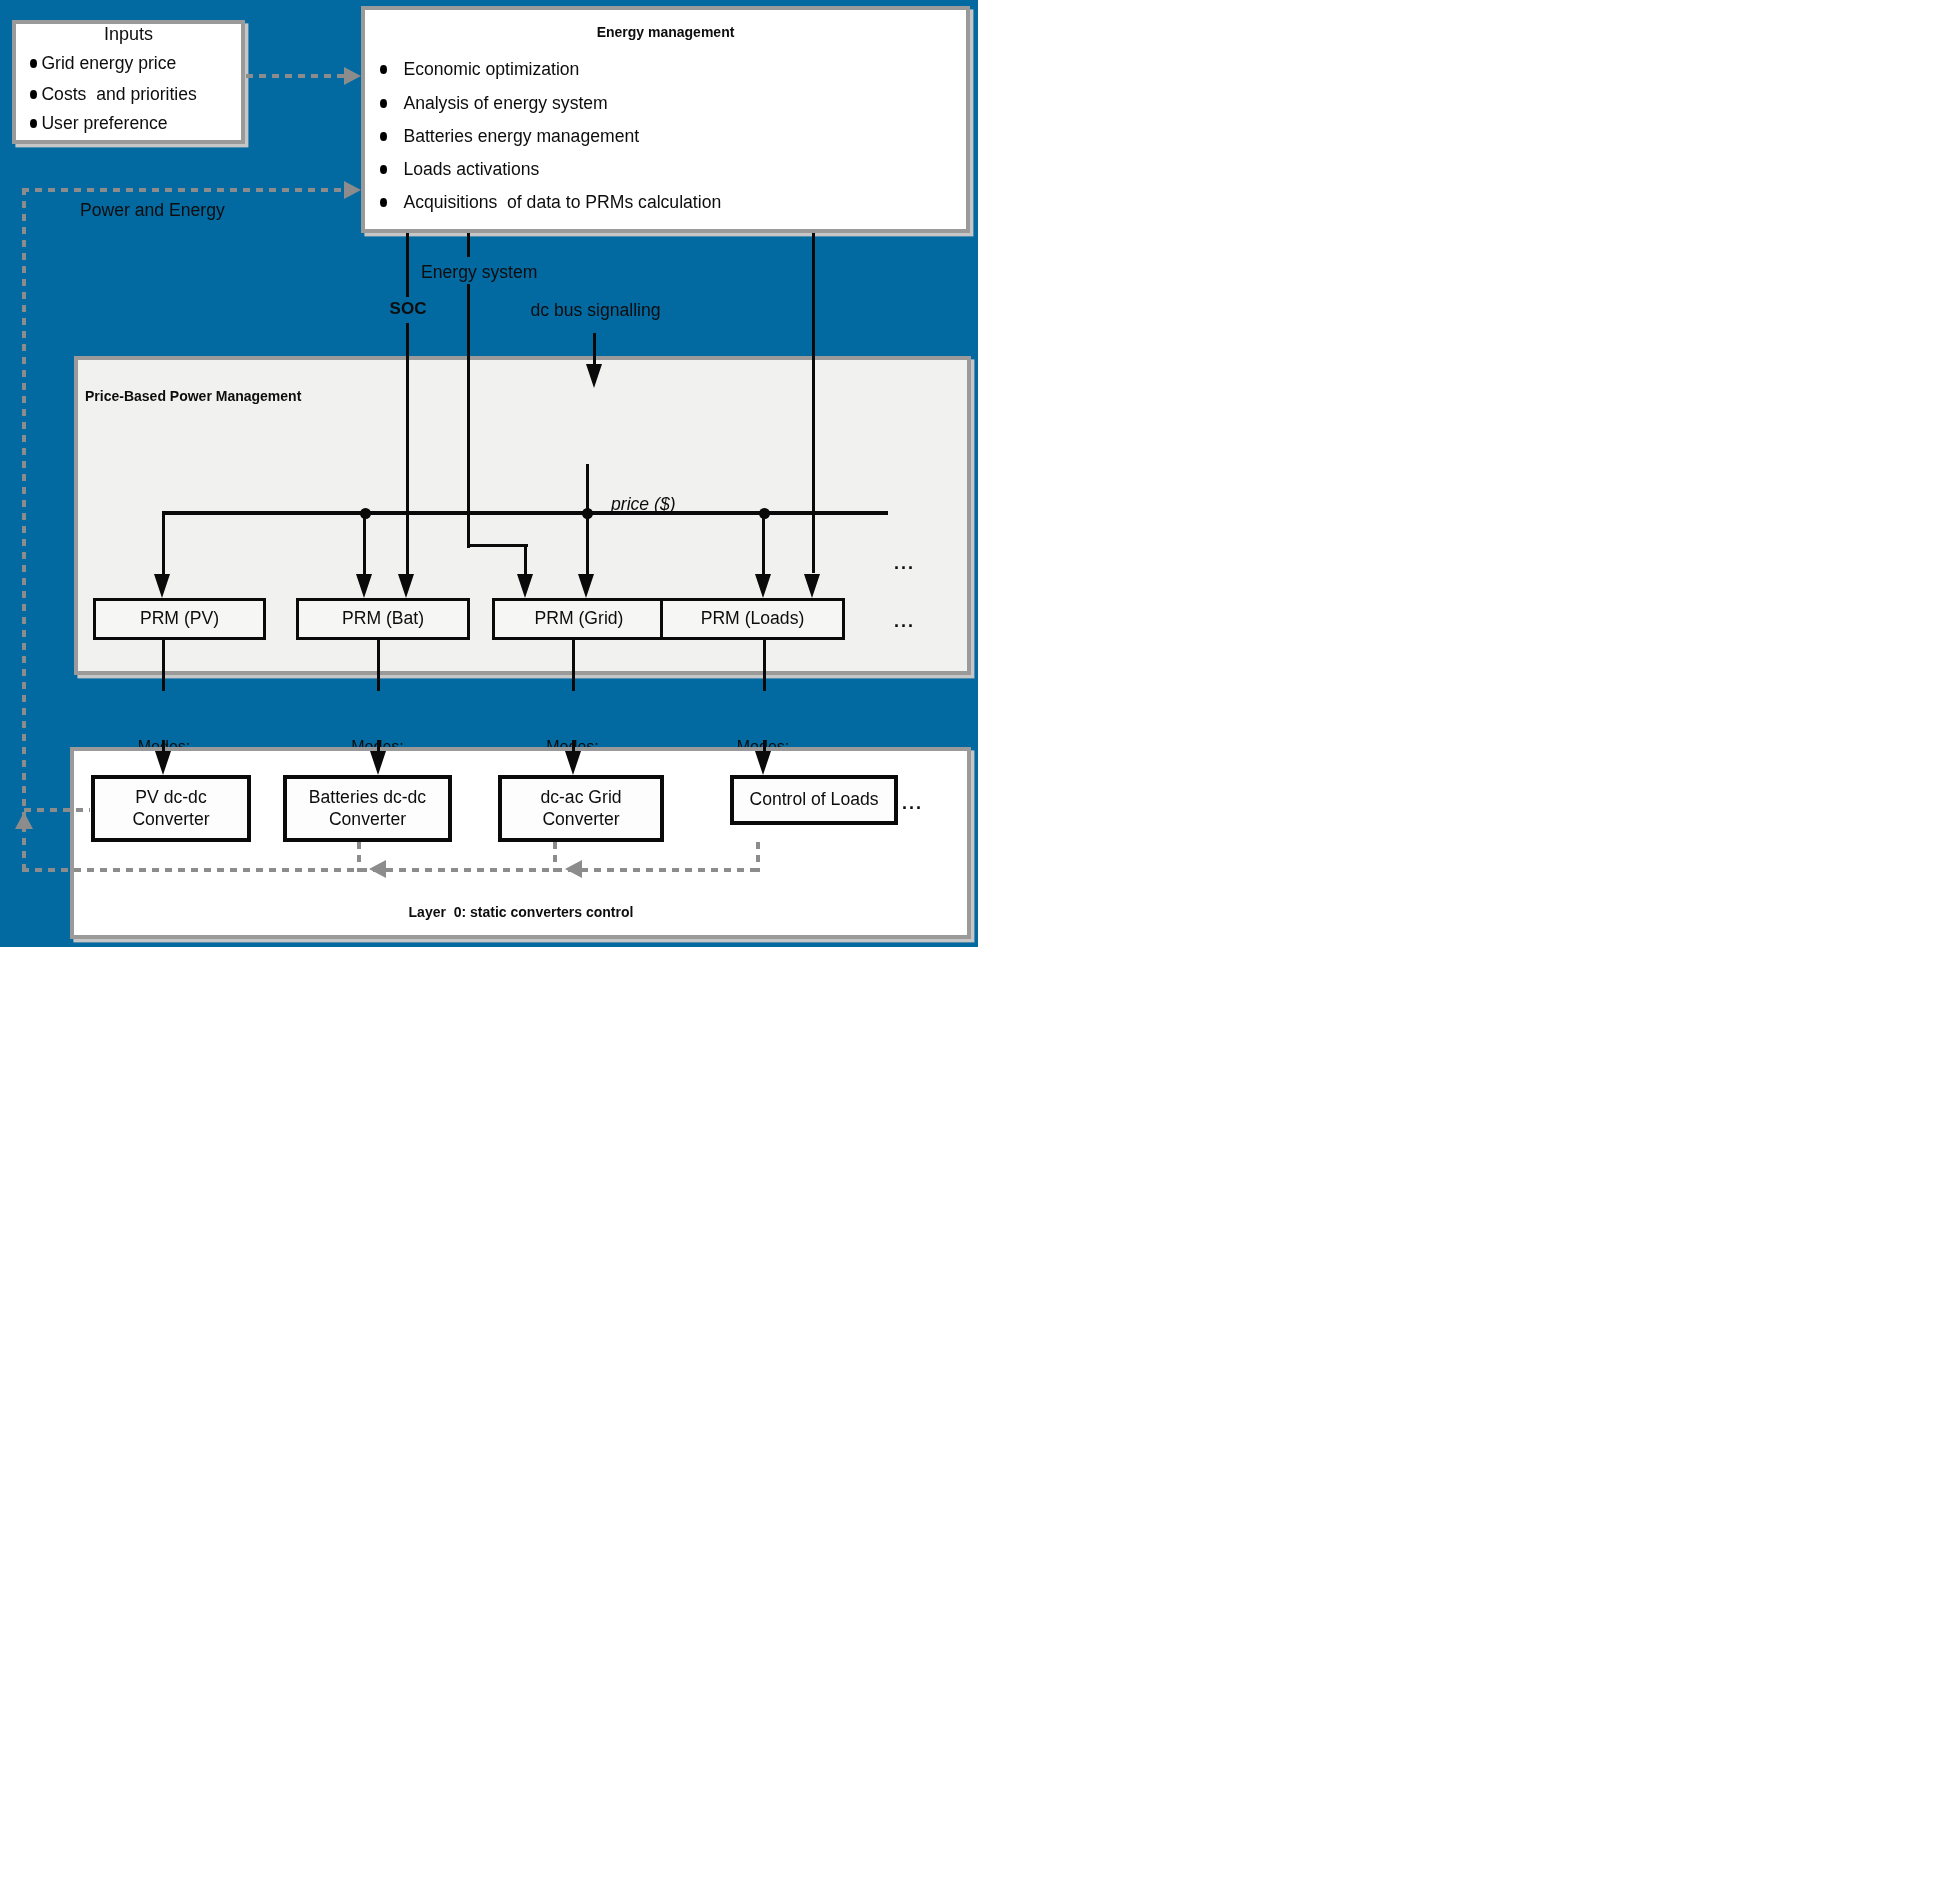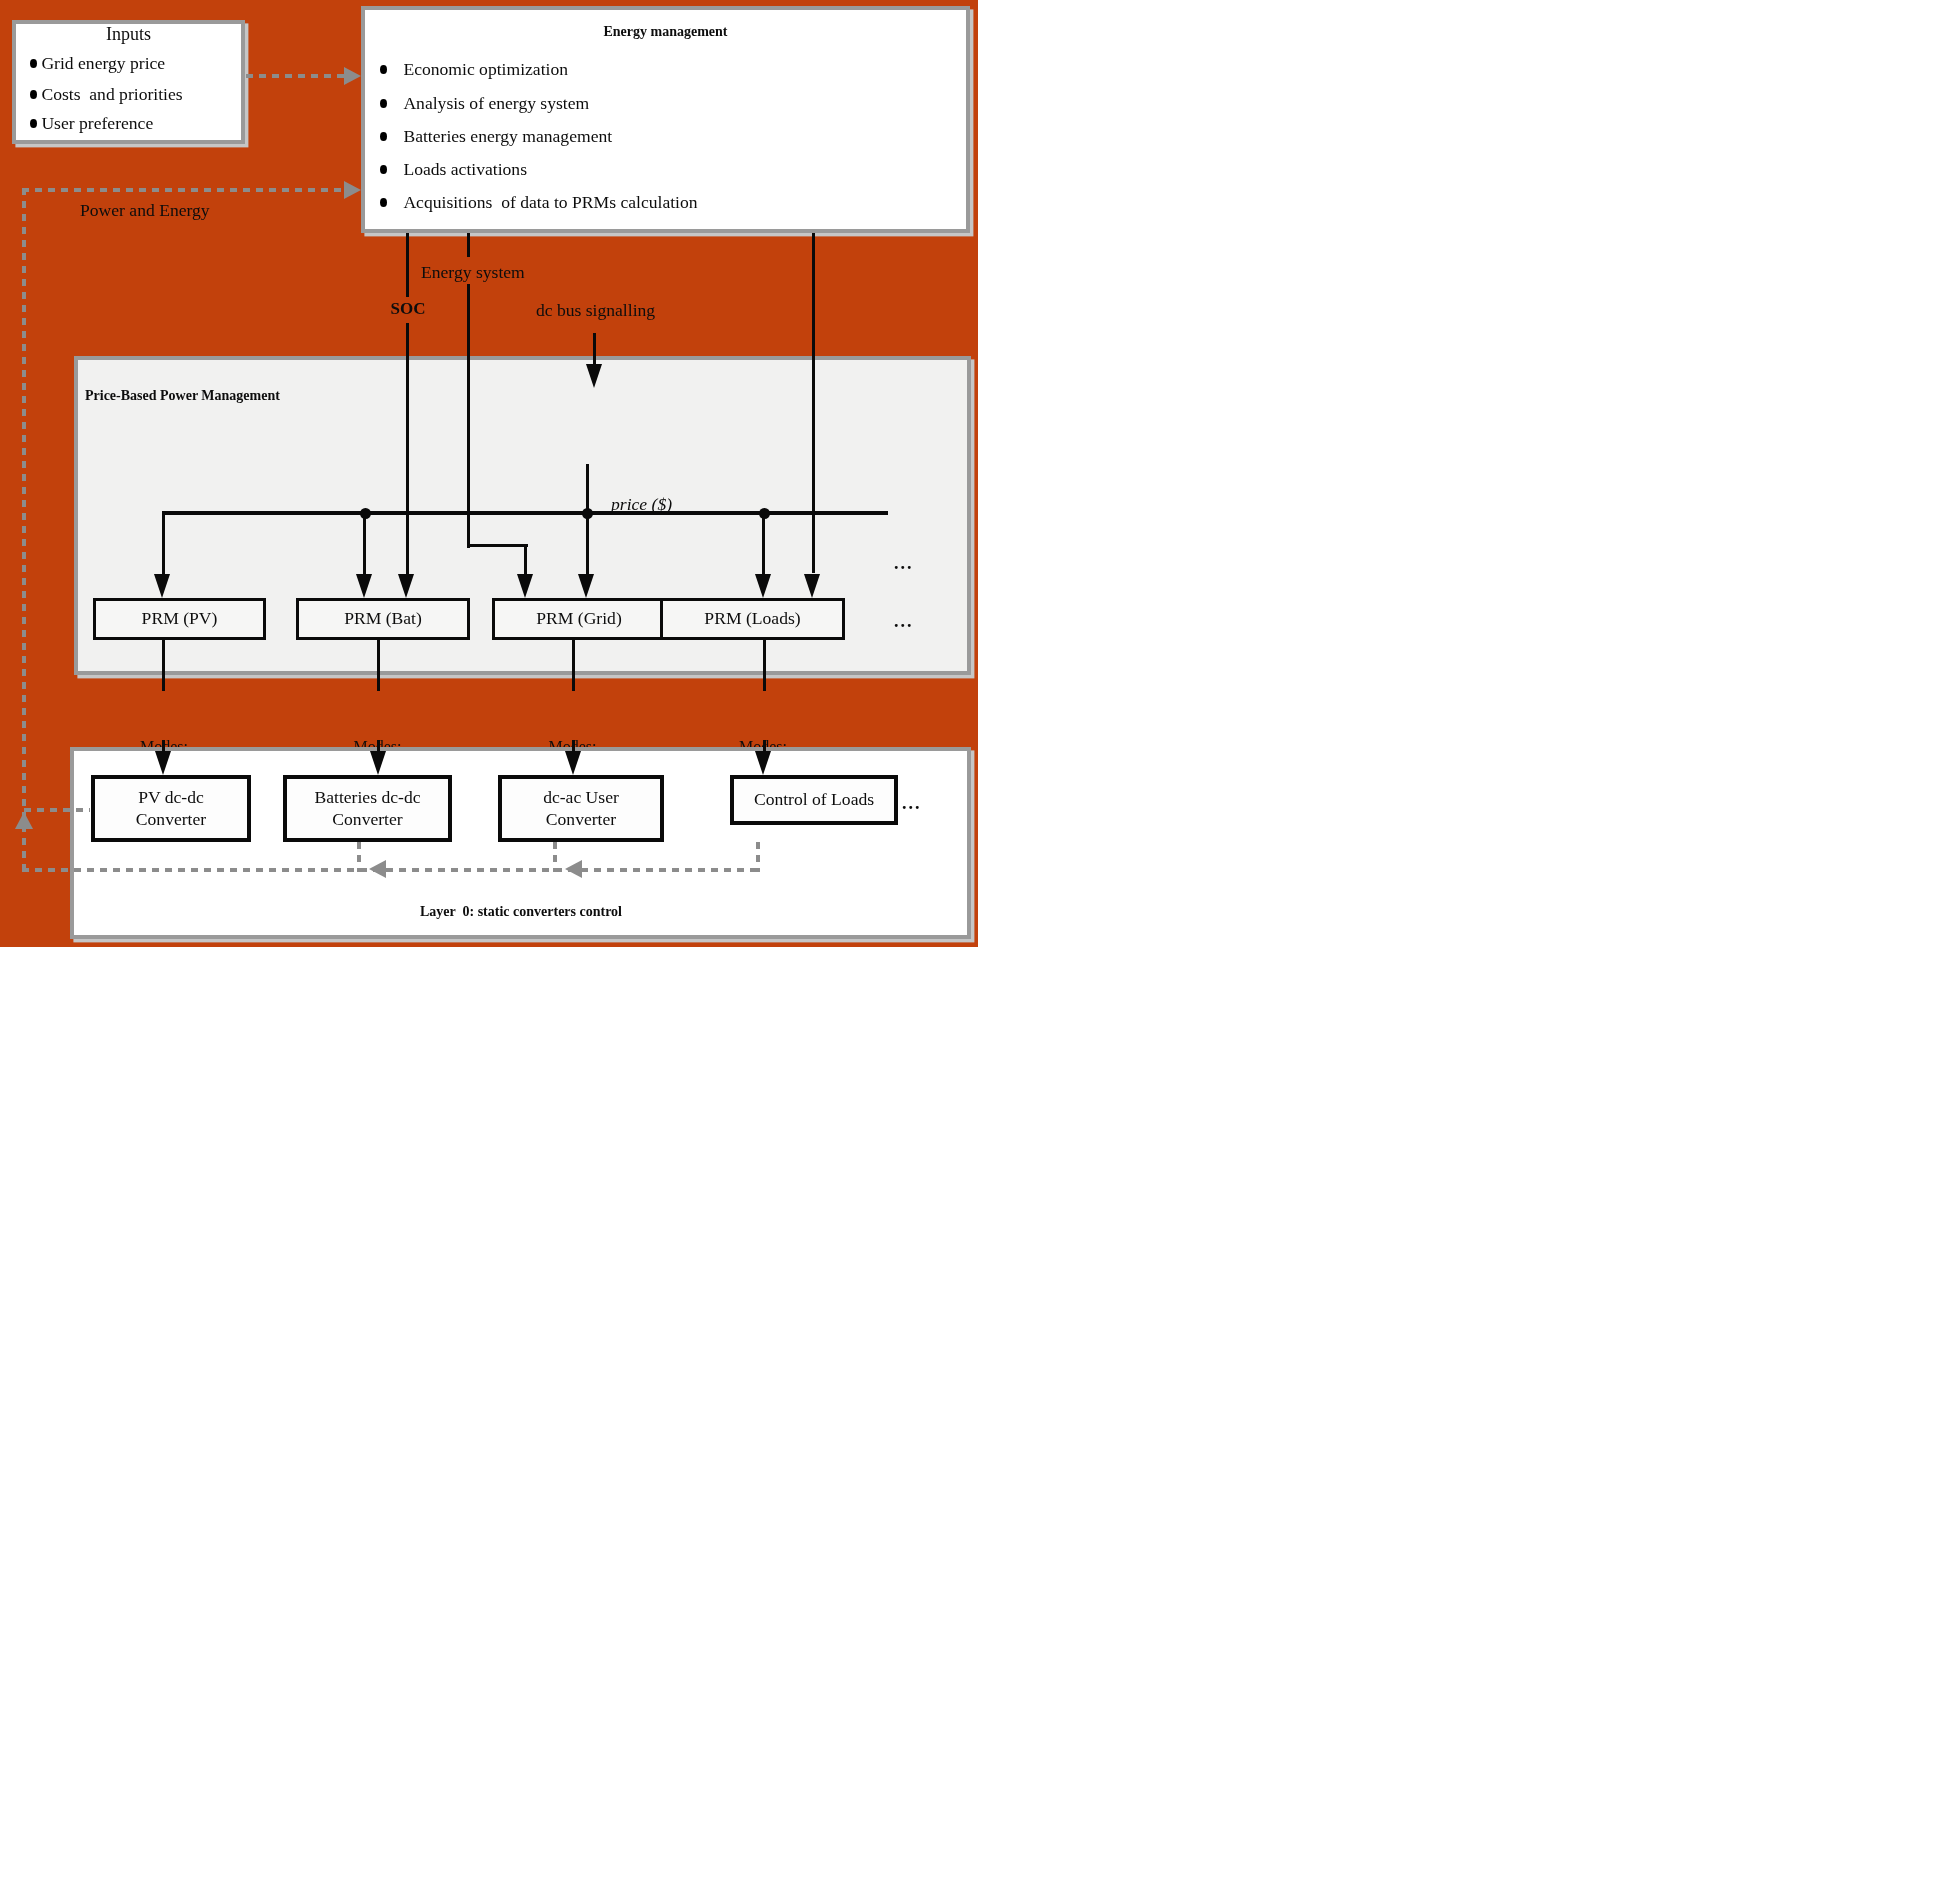--- a/index.html
+++ b/index.html
@@ -1,17 +1,17 @@
 <!DOCTYPE html>
 <html style="font-size:10.8px"><head>
 <meta charset="utf-8">
 <style>
   html,body{margin:0;padding:0;background:#fff;}
-  #canvas{position:relative;width:978px;height:947px;background:#c2410c;
-          font-family:Liberation Serif, serif;color:#0d0d0d;overflow:hidden;padding-left:36px;}
+  #canvas{position:relative;width:978px;height:947px;background:#0369a1;
+          font-family:Liberation Sans, sans-serif;color:#0d0d0d;overflow:hidden;padding-left:36px;}
   *{box-sizing:border-box;}
   
   .gbox{position:absolute;border:4px solid #9a9a9a;background:#fff;box-shadow:3.4px 3.4px 0 #c6c6c6;}
   .shaded{position:absolute;border:4px solid #9a9a9a;background:#f1f1f0;box-shadow:3.4px 3.4px 0 #c6c6c6;}
   
   .bbox{position:absolute;border:3.4px solid #0a0a0a;background:#f6f6f5;display:flex;flex-direction:column;
         align-items:center;justify-content:center;text-align:center;font-size:17.6px;line-height:1.25;}
   .bbox.white{background:#fdfdfd;}
   
   .hline{position:absolute;height:3.4px;background:#0a0a0a;}
@@ -185,21 +185,21 @@
 
   <div class="bbox white" style="left:91px;top:775px;width:160px;height:67px;border-width:4px;">
     <div>PV dc-dc</div>
     <div>Converter</div>
   </div>
   <div class="bbox white" style="left:283px;top:775px;width:169px;height:67px;border-width:4px;">
     <div>Batteries dc-dc</div>
     <div>Converter</div>
   </div>
   <div class="bbox white" style="left:498px;top:775px;width:166px;height:67px;border-width:4px;">
-    <div>dc-ac User</div>
+    <div>dc-ac Grid</div>
     <div>Converter</div>
   </div>
   <div class="bbox white" style="left:697px;top:775px;width:168px;height:50px;border-width:4px;margin-left:33px;">
     <div>Control of  Loads</div>
   </div>
   <div class="ellip" style="left:902px;top:793px;">...</div>
 
   <div class="dashh" style="left:24px;top:808px;width:66px;"></div>
   <div class="dashh" style="left:22px;top:868px;width:739px;"></div>
   <div class="dashv" style="left:357px;top:842px;height:30px;"></div>

